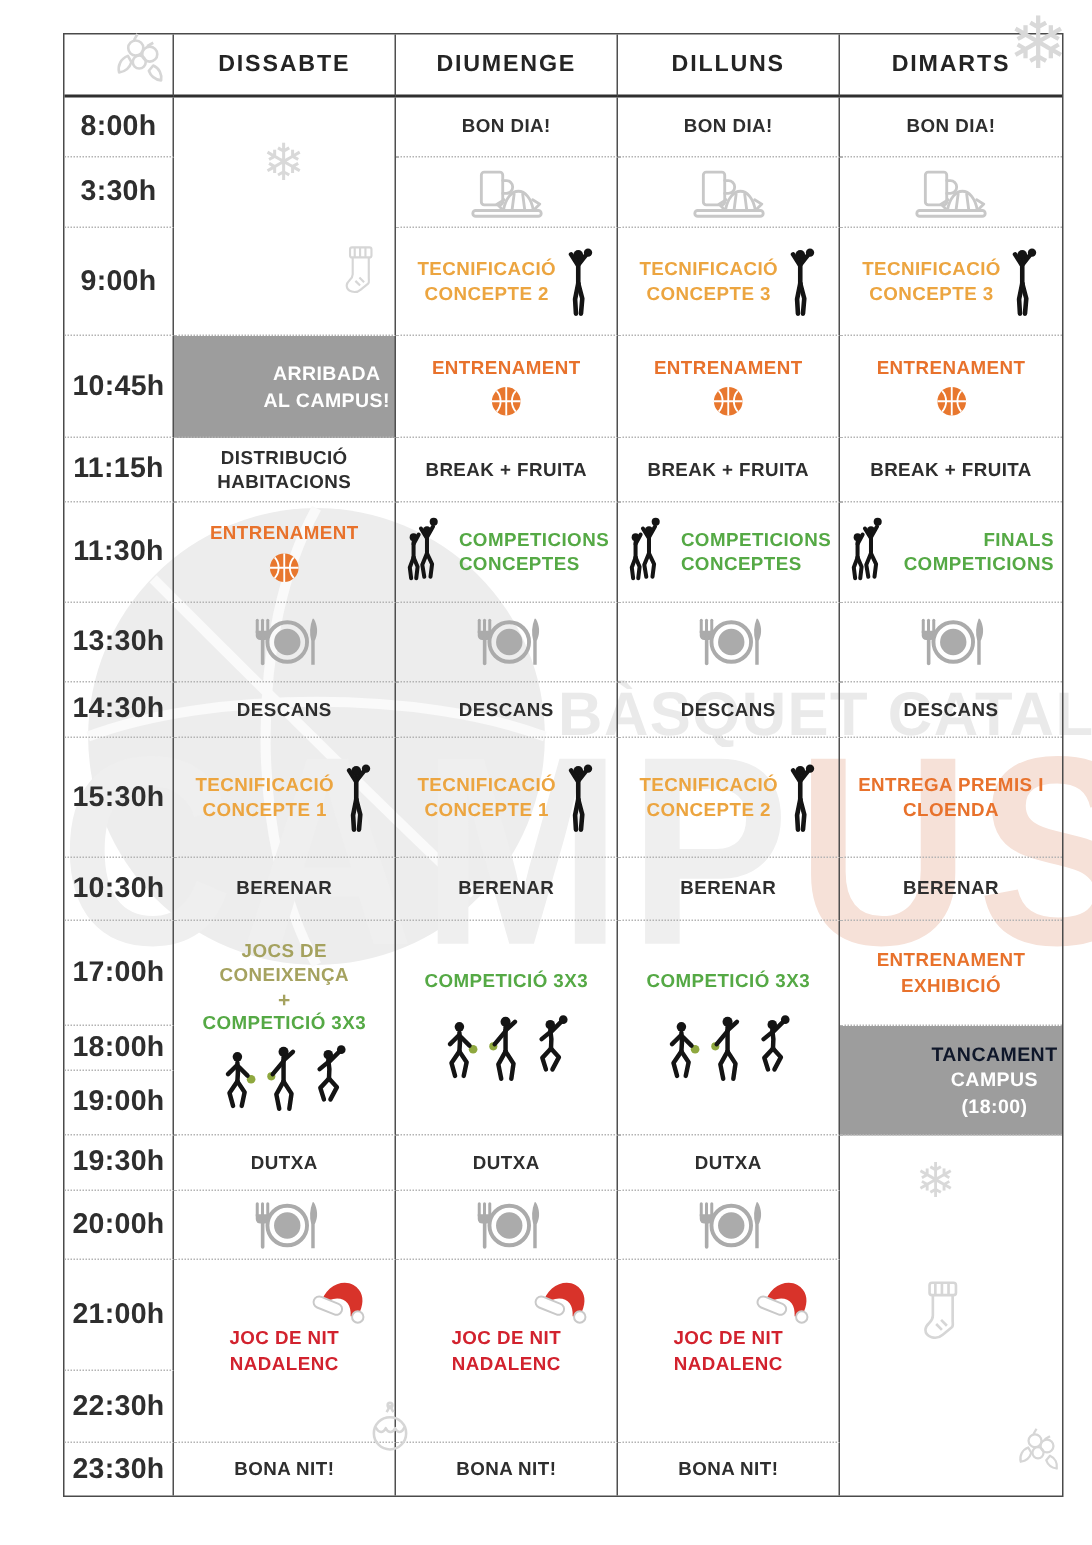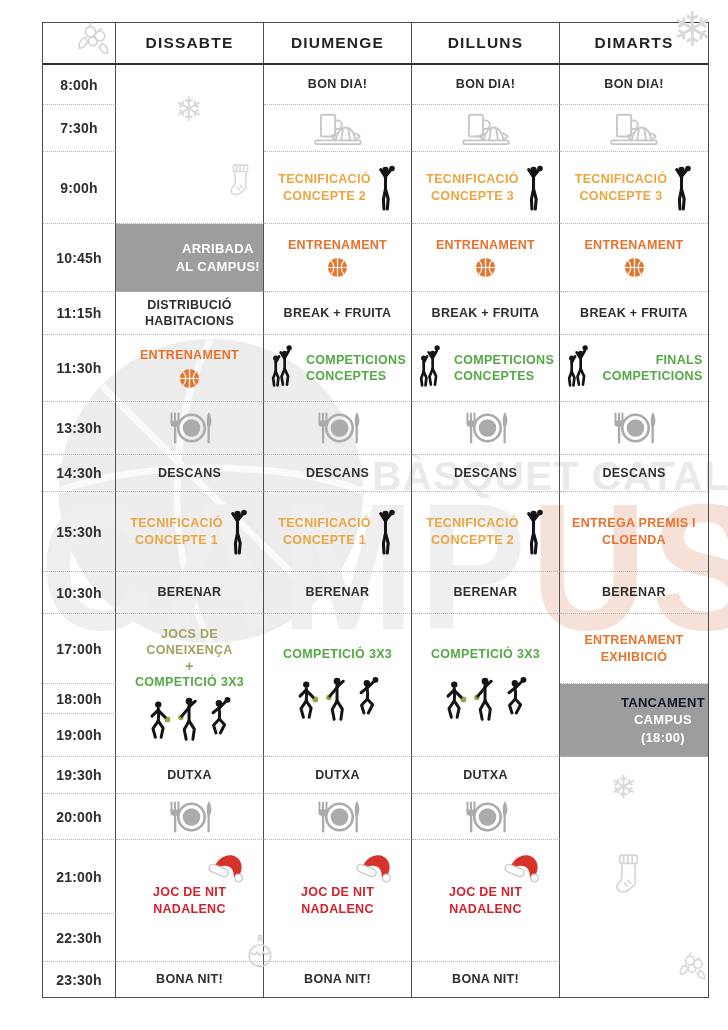--- a/index.html
+++ b/index.html
@@ -20,21 +20,21 @@
   .grid{position:absolute;left:42px;top:22px;width:665px;height:974px;z-index:1;
         display:grid;grid-template-columns:73px 148px 148px 148px 148px;
         border:1.8px solid #4A4A4A;box-sizing:content-box;background:transparent;}
   .cell{position:relative;display:flex;flex-direction:column;align-items:center;
         justify-content:center;text-align:center;box-sizing:border-box;padding:2px 3px;
         border-right:1.5px solid #4F4F4F;border-bottom:1px dotted #B3B3B3;}
   .no-br{border-right:none;}
   .no-bb{border-bottom:none;}
   .header-cell,.corner{border-bottom:2.4px solid #2F2F2F;}
   .header-cell{font-size:15.5px;font-weight:700;letter-spacing:1.2px;color:#242424;}
-  .time-cell{font-size:14px;font-weight:700;color:#2E2E2E;letter-spacing:.2px;}
+  .time-cell{font-size:19px;font-weight:700;color:#2E2E2E;letter-spacing:.2px;}
   .line{display:block;font-size:12.5px;font-weight:700;letter-spacing:.3px;line-height:1.32;}
   .plus{font-size:14px;line-height:1.05;}
   .gray-bg{background:#9D9D9D;align-items:flex-end;}
   .gray-bg .line{font-size:13px;}
   .rowflex{display:flex;flex-direction:row;align-items:center;justify-content:center;gap:3px;}
   .txt.al-left{text-align:left;}
   .txt.al-right{text-align:right;}
   .icon{display:inline-flex;line-height:0;}
   .hat-pos{position:absolute;top:8%;right:8%;}
   .deco{position:absolute;line-height:0;z-index:0;}
@@ -82,21 +82,21 @@
       <div class="cell header-cell" style="grid-area: 1 / 2;">
         <span>DISSABTE</span>
       </div>
       <div class="cell header-cell" style="grid-area: 1 / 4;">
         <span>DILLUNS</span>
       </div>
       <div class="cell header-cell no-br" style="grid-area: 1 / 5;">
         <span>DIMARTS</span>
       </div>
       <div class="cell time-cell" style="grid-area: 2 / 1;">8:00h</div>
-      <div class="cell time-cell" style="grid-area: 3 / 1;">7:30h</div>
+      <div class="cell time-cell" style="grid-area: 3 / 1;">3:30h</div>
       <div class="cell time-cell" style="grid-area: 4 / 1;">9:00h</div>
       <div class="cell time-cell" style="grid-area: 5 / 1;">10:45h</div>
       <div class="cell time-cell" style="grid-area: 6 / 1;">11:15h</div>
       <div class="cell time-cell" style="grid-area: 7 / 1;">11:30h</div>
       <div class="cell time-cell" style="grid-area: 8 / 1;">13:30h</div>
       <div class="cell time-cell" style="grid-area: 9 / 1; text-align: center;">14:30h</div>
       <div class="cell time-cell" style="grid-area: 10 / 1;">15:30h</div>
       <div class="cell time-cell" style="grid-area: 11 / 1;">10:30h</div>
       <div class="cell time-cell" style="grid-area: 12 / 1;">17:00h</div>
       <div class="cell time-cell" style="grid-area: 13 / 1;">18:00h</div>

